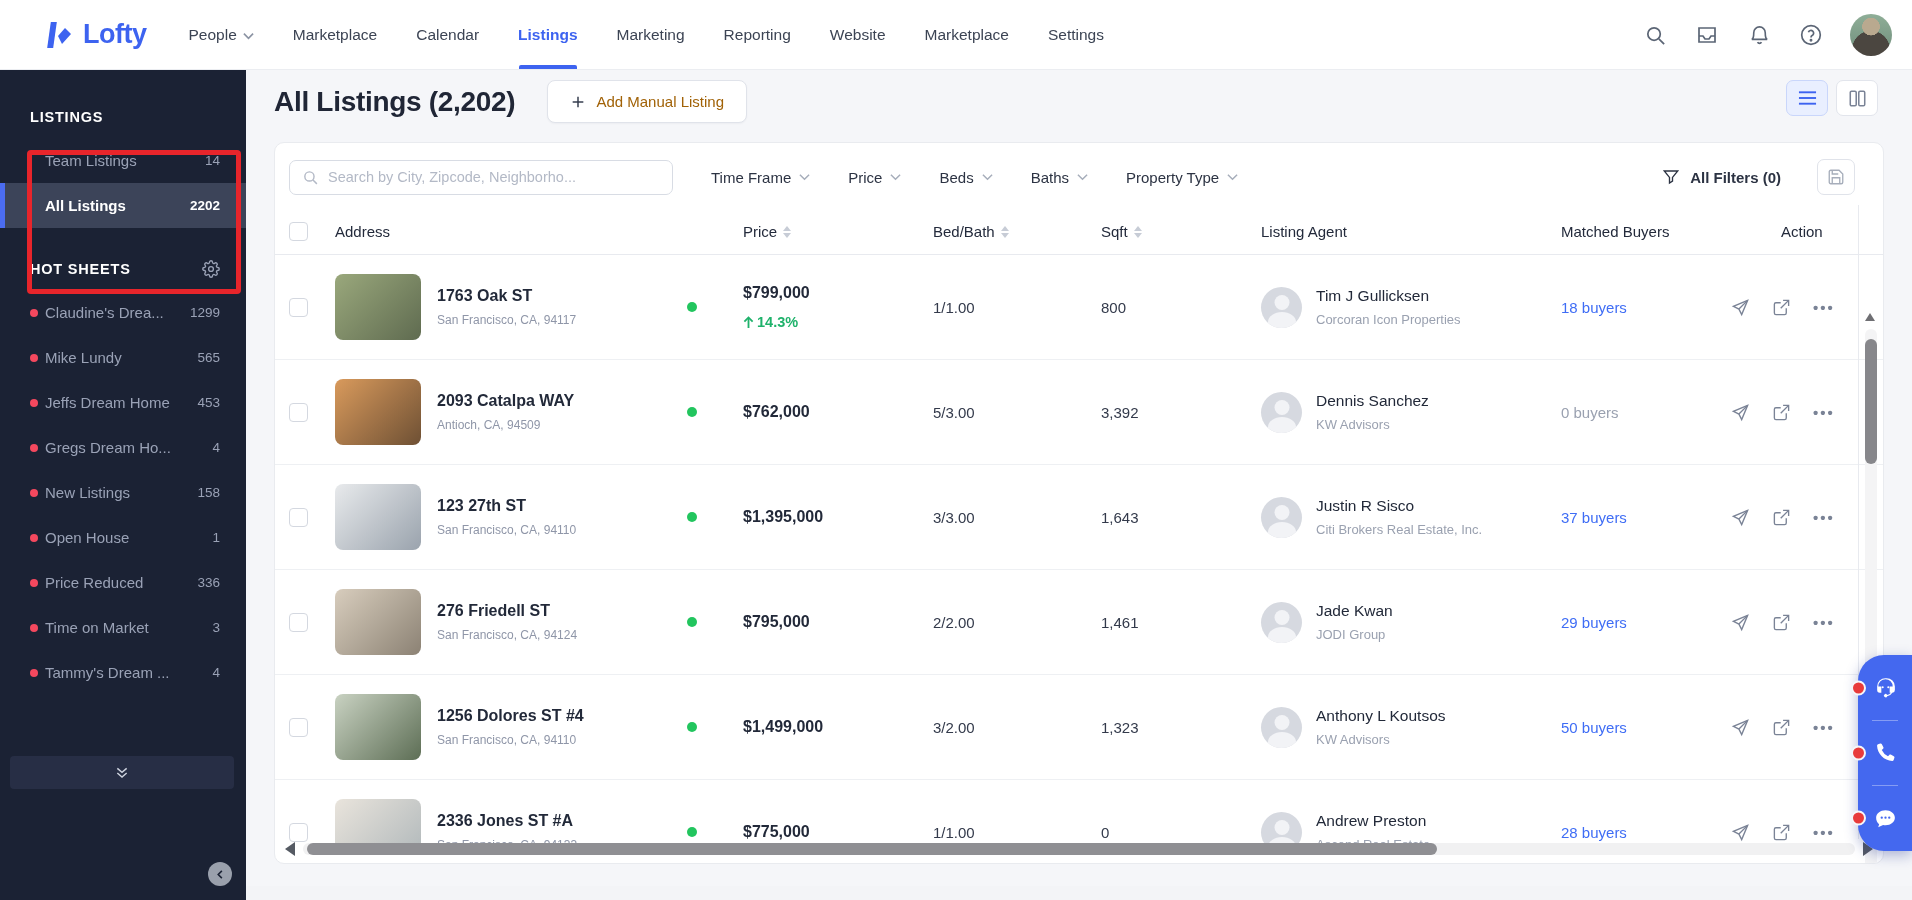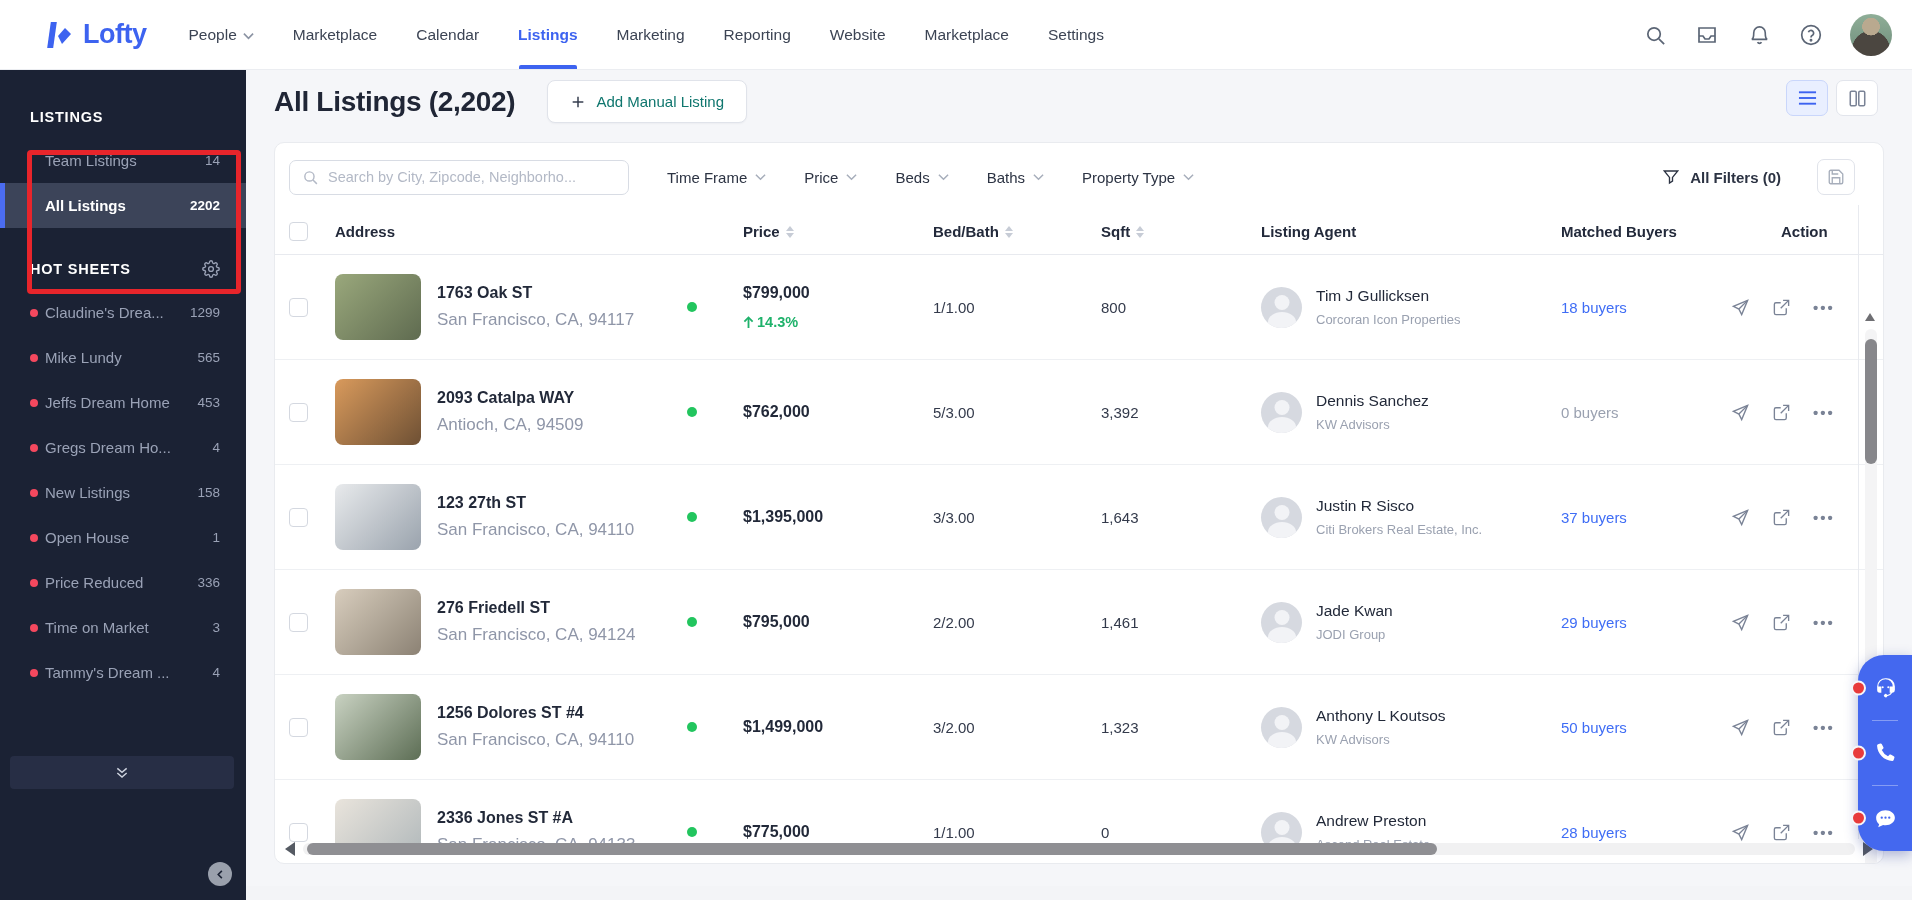--- a/index.html
+++ b/index.html
@@ -36,53 +36,53 @@
   .hot-dot { position:absolute; left:30px; width:8px; height:8px; border-radius:50%; background:#f4485e; }
   .hot-gap { margin-top:28px; }
   .collapse-bar { position:absolute; left:10px; right:12px; top:686px; height:33px; background:#272e45; border-radius:4px; display:flex; align-items:center; justify-content:center; cursor:pointer; }
   .side-collapse-circle { position:absolute; right:14px; bottom:14px; width:24px; height:24px; border-radius:50%; background:#9aa0ac; display:flex; align-items:center; justify-content:center; cursor:pointer; }
   .annotation-box { position:absolute; left:27px; top:80px; width:214px; height:144px; border:5px solid #e8252b; border-radius:4px; pointer-events:none; z-index:50; }
 
   
   .main { position:absolute; top:56px; left:246px; width:1666px; height:830px; background:#f5f6f9; }
   .page-head { display:flex; align-items:center; margin:24px 0 0 28px; gap:32px; }
   .page-title { font-size:28px; font-weight:bold; color:#202636; letter-spacing:-0.3px; }
-  .add-btn { display:flex; align-items:center; gap:10px; height:43px; padding:4px 22px; background:#fff; border:1px solid #e0e3ea; border-radius:8px; font-size:15px; color:#0f766e; cursor:pointer; box-shadow:0 1px 2px rgba(20,30,60,0.04); }
+  .add-btn { display:flex; align-items:center; gap:10px; height:43px; padding:4px 22px; background:#fff; border:1px solid #e0e3ea; border-radius:8px; font-size:15px; color:#a16207; cursor:pointer; box-shadow:0 1px 2px rgba(20,30,60,0.04); }
   .view-toggle { position:absolute; right:34px; top:24px; display:flex; gap:8px; }
   .vt-btn { width:42px; height:36px; border-radius:7px; display:flex; align-items:center; justify-content:center; cursor:pointer; }
   .vt-btn.active { background:#e9efff; border:1px solid #c9d6fb; }
   .vt-btn.inactive { background:#fff; border:1px solid #e2e5ec; }
 
   .card { position:absolute; left:28px; top:86px; width:1610px; height:722px; background:#fff; border:1px solid #e9ebef; border-radius:10px; overflow:hidden; }
 
   .filter-row { display:flex; align-items:center; padding:16px 14px 14px 14px; }
-  .search-box { display:flex; align-items:center; gap:9px; width:340px; height:35px; border:1px solid #d8dce4; border-radius:7px; padding:0 12px; background:#fff; }
+  .search-box { display:flex; align-items:center; gap:9px; width:384px; height:35px; border:1px solid #d8dce4; border-radius:7px; padding:0 12px; background:#fff; }
   .search-box input { border:none; outline:none; flex:1; font-size:14.5px; color:#333; font-family:"Liberation Sans",sans-serif; background:transparent; }
   .search-box input::placeholder { color:#b3b9c6; }
   .filter-dd { display:flex; align-items:center; gap:8px; font-size:15px; color:#2c3343; margin-left:38px; cursor:pointer; white-space:nowrap; }
   .filter-right { margin-left:auto; display:flex; align-items:center; gap:36px; }
   .all-filters { display:flex; align-items:center; gap:10px; font-size:15px; color:#2c3343; font-weight:bold; cursor:pointer; }
   .save-filter-btn { width:38px; height:36px; border:1px solid #e0e3ea; border-radius:7px; background:#fff; display:flex; align-items:center; justify-content:center; cursor:pointer; margin-right:14px; }
 
   .grid-cols { display:grid; grid-template-columns:46px 102px 250px 56px 190px 168px 160px 300px 170px 150px; align-items:center; padding-left:14px; }
-  .thead { height:46px; border-bottom:1px solid #e8eaef; font-size:15px; font-weight:bold; color:#232a3b; }
+  .thead { height:46px; border-bottom:1px solid #e8eaef; font-size:15px; font-weight:normal; color:#232a3b; }
   .th { display:flex; align-items:center; gap:6px; }
   .th-address { grid-column:2 / 5; }
   .th-action { padding-left:50px; }
   .sort { display:flex; flex-direction:column; gap:2px; }
   .sort i { display:block; width:0; height:0; border-left:4px solid transparent; border-right:4px solid transparent; }
   .sort .up { border-bottom:5px solid #c7ccd6; }
   .sort .dn { border-top:5px solid #c7ccd6; }
 
   .tbody { height:592px; overflow:hidden; position:relative; }
   .row { height:105px; border-bottom:1px solid #eef0f3; }
   .cb { width:19px; height:19px; border:1.5px solid #d4d8e0; border-radius:4px; background:#fff; cursor:pointer; }
   .thumb { width:86px; height:66px; border-radius:8px; }
   .addr-main { font-size:16px; font-weight:bold; color:#222939; margin-bottom:8px; }
-  .addr-sub { font-size:17px; color:#8f96a8; }
+  .addr-sub { font-size:12px; color:#8f96a8; }
   .status-dot { width:10px; height:10px; border-radius:50%; background:#22c55e; }
   .price-main { font-size:16px; font-weight:bold; color:#222939; }
   .price-change { display:flex; align-items:center; gap:3px; margin-top:12px; font-size:14.5px; font-weight:bold; color:#1fb26b; }
   .cell { font-size:15px; color:#333a4b; }
   .agent { display:flex; align-items:center; gap:14px; }
   .agent-avatar { width:41px; height:41px; border-radius:50%; background:#d6d9e0; position:relative; overflow:hidden; flex:0 0 auto; }
   .agent-avatar::before { content:""; position:absolute; left:50%; top:8px; transform:translateX(-50%); width:15px; height:15px; border-radius:50%; background:#f2f3f6; }
   .agent-avatar::after { content:""; position:absolute; left:50%; top:25px; transform:translateX(-50%); width:28px; height:20px; border-radius:50% 50% 0 0; background:#f2f3f6; }
   .agent-name { font-size:15.5px; color:#222939; margin-bottom:7px; }
   .agent-co { font-size:13px; color:#9aa1b0; }

